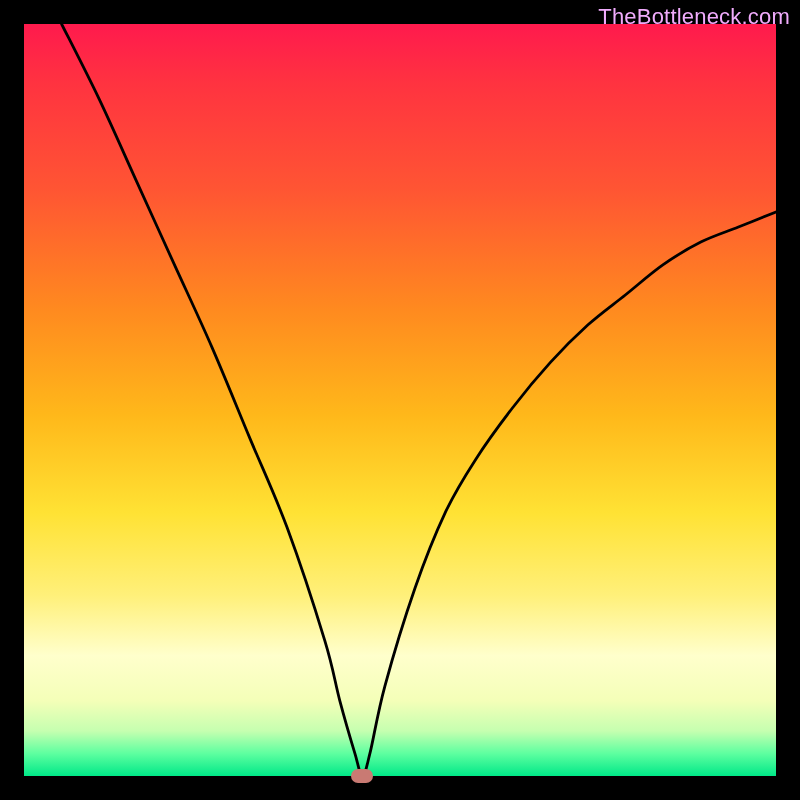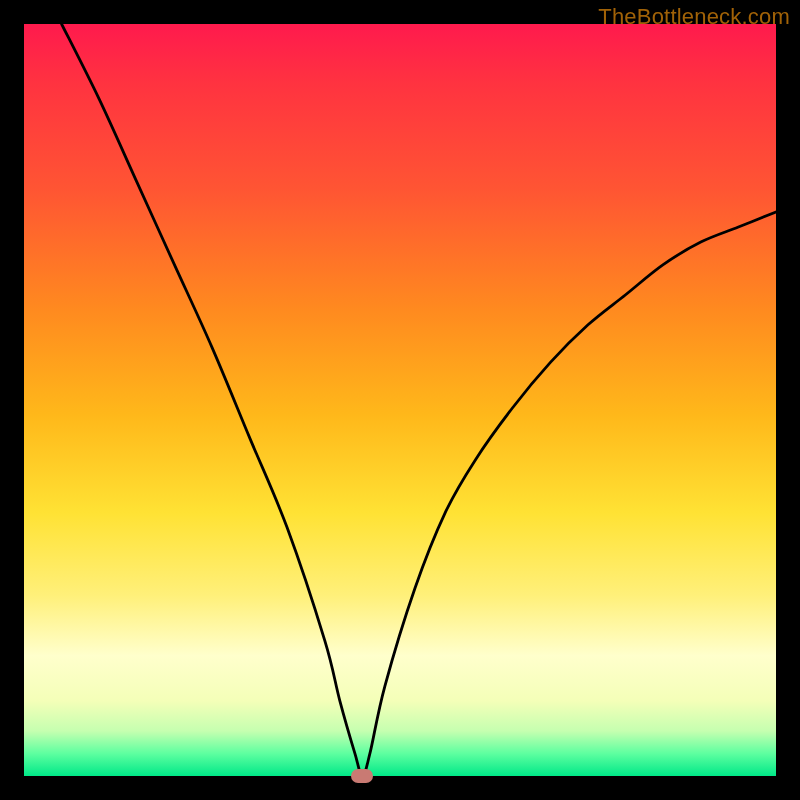--- a/index.html
+++ b/index.html
@@ -47,21 +47,21 @@
     border-radius: 8px;
     background: #c97a73;
     transform: translate(-50%, -50%);
   }
   .watermark {
     position: absolute;
     top: 4px;
     right: 10px;
     font-family: Arial, Helvetica, sans-serif;
     font-size: 22px;
-    color: #a16207;
+    color: #f0abfc;
     letter-spacing: 0.2px;
     user-select: none;
   }
 </style>
 </head>
 <body>
 
 <div class="stage">
   <div class="plot-area">
     <svg class="curve" viewBox="0 0 752 752" preserveAspectRatio="none">

